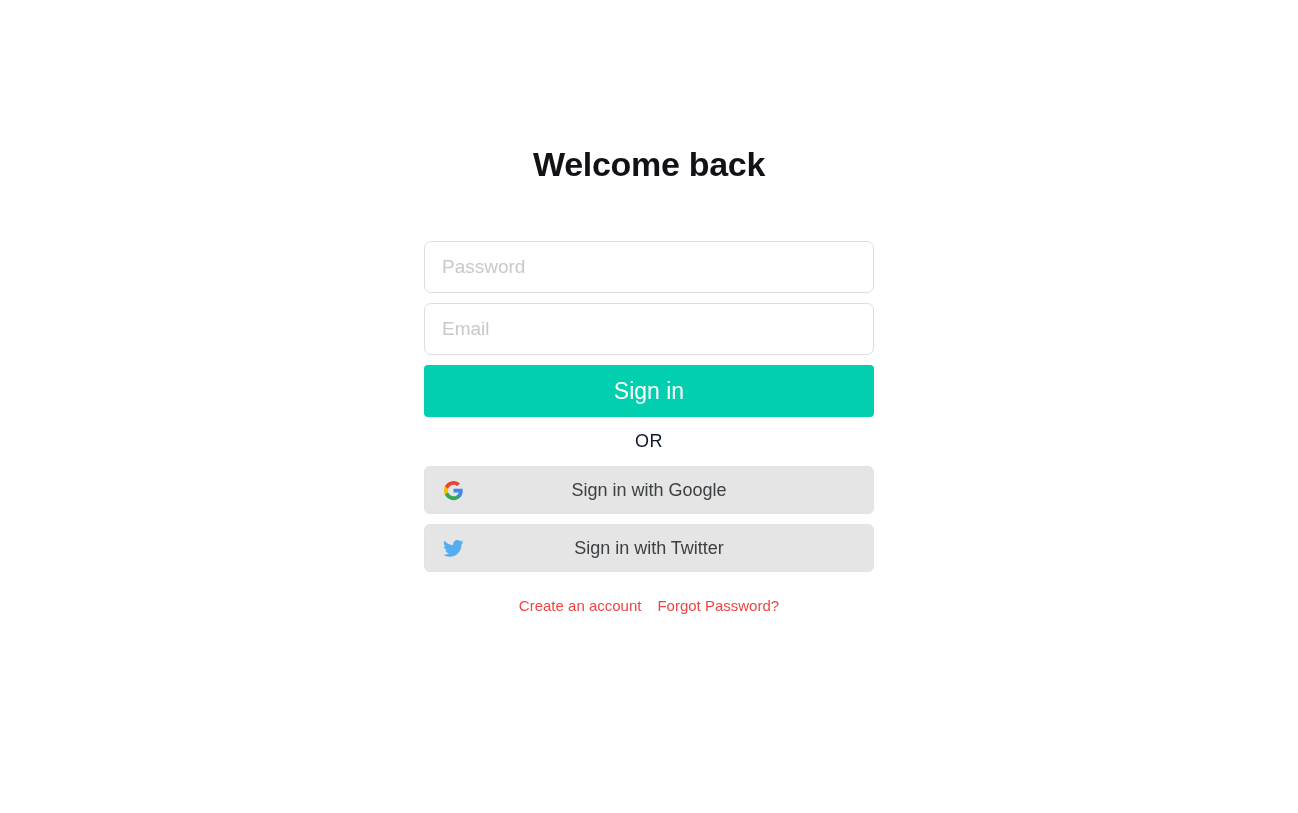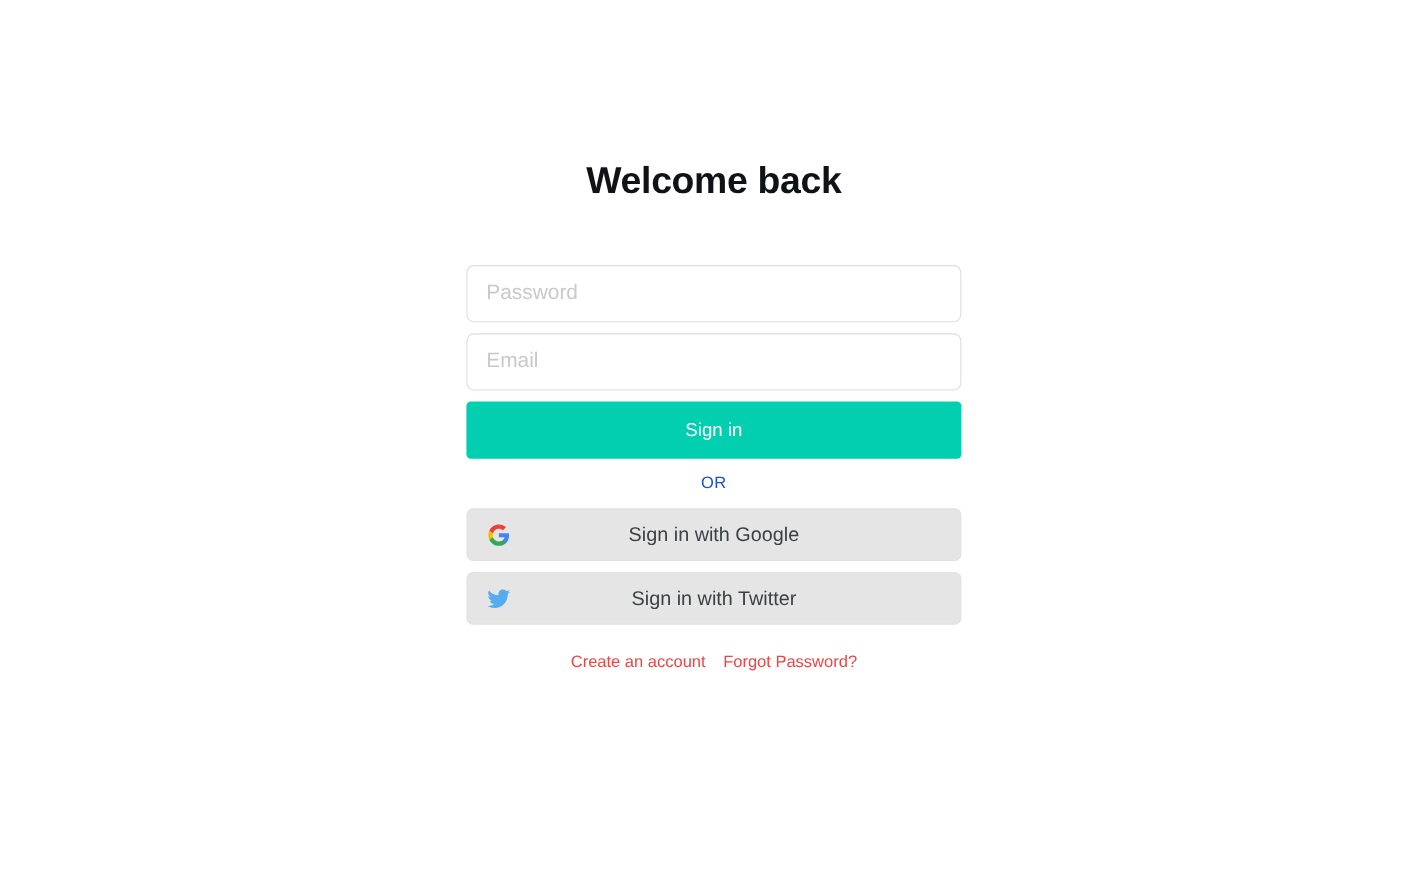--- a/index.html
+++ b/index.html
@@ -64,31 +64,31 @@
 
   .primary-button {
     display: block;
     width: 450px;
     height: 52px;
     border: none;
     border-radius: 4px;
     background: #02CEB0;
     color: #ffffff;
     font-family: "Liberation Sans", sans-serif;
-    font-size: 17px;
+    font-size: 23px;
     line-height: 52px;
     text-align: center;
     cursor: pointer;
     padding: 0;
   }
 
   .or-divider {
     text-align: center;
-    font-size: 15px;
-    color: #1d4ed8;
+    font-size: 18px;
+    color: #0f172a;
     letter-spacing: 0.4px;
     margin-top: 14px;
     margin-bottom: 14px;
   }
 
   .social-button {
     position: relative;
     display: flex;
     align-items: center;
     justify-content: center;

